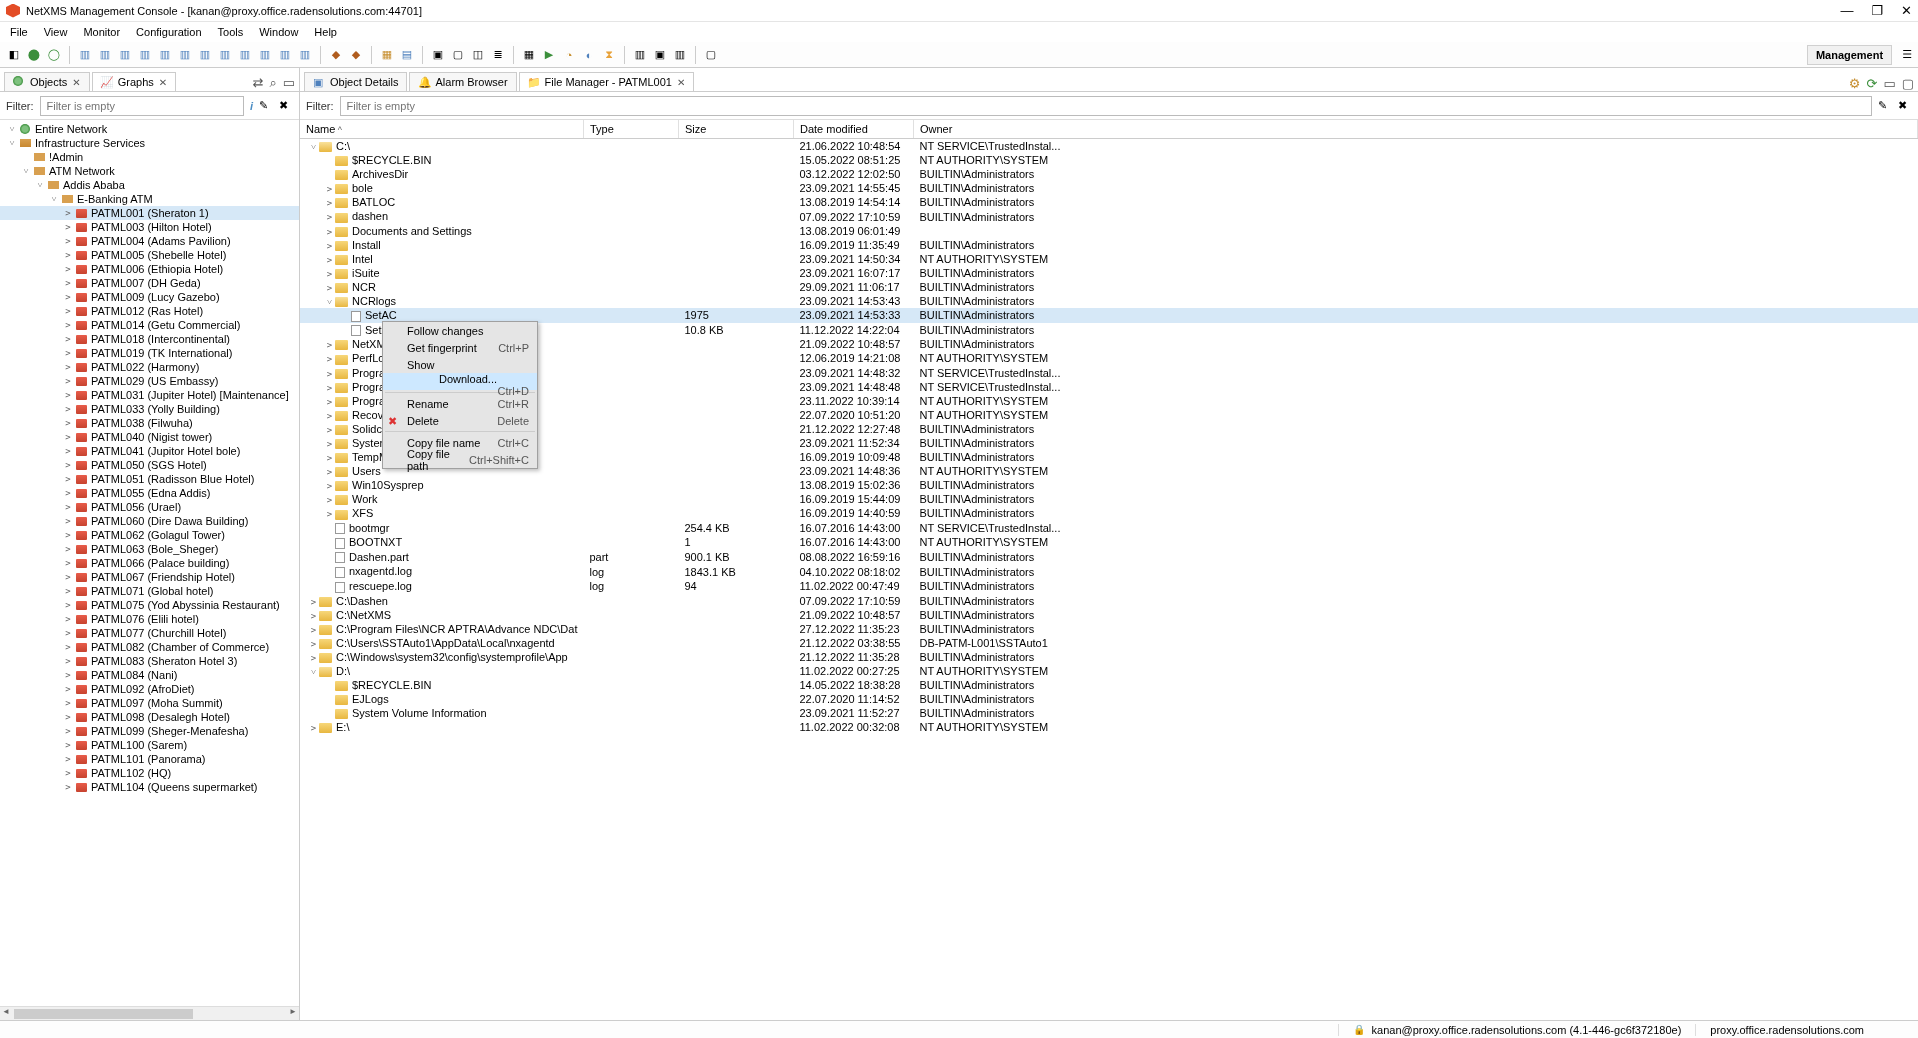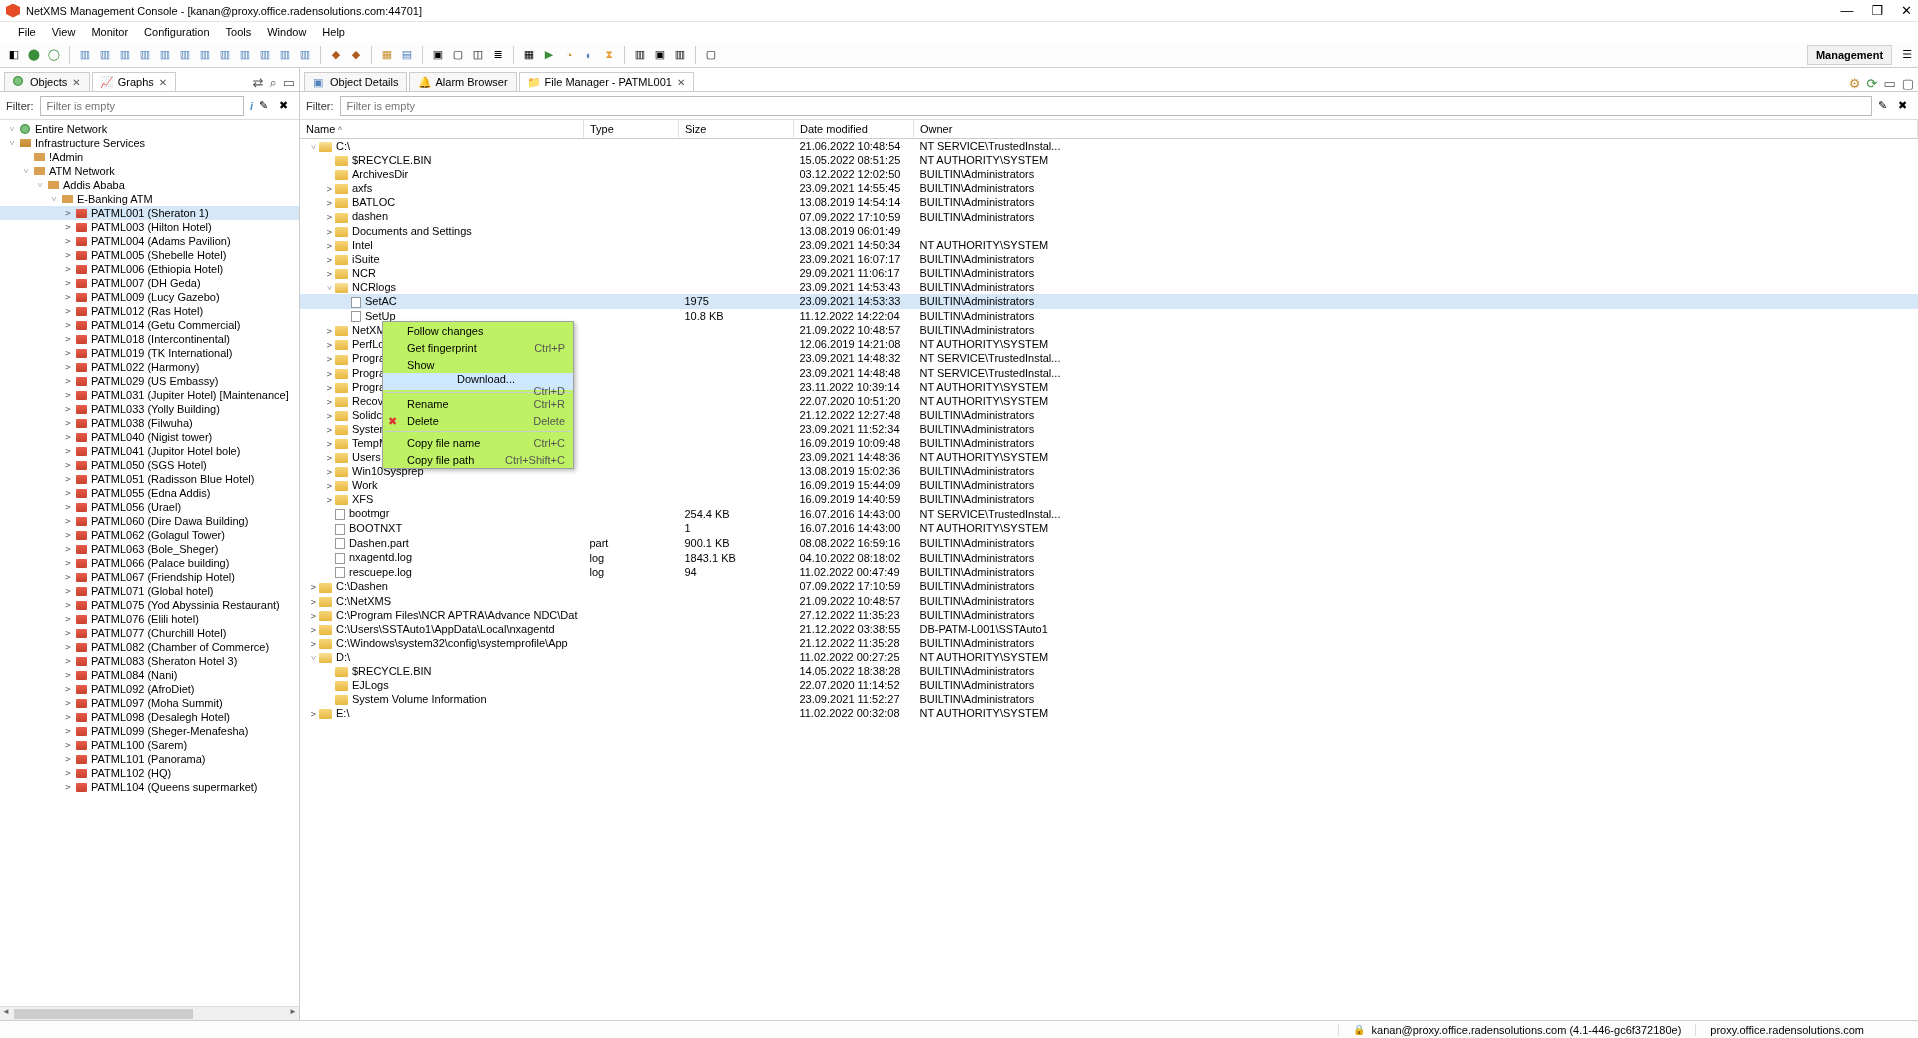--- a/index.html
+++ b/index.html
@@ -1,21 +1,21 @@
 <!DOCTYPE html>
 <html><head>
 <meta charset="utf-8">
 <style>
 * { box-sizing: border-box; margin: 0; padding: 0; }
 body { font-family: "Segoe UI", Tahoma, sans-serif; font-size: 11px; background: #fff; overflow: hidden; color: #000; }
 .titlebar { height: 22px; display: flex; align-items: center; padding: 0 6px; background: #fff; border-bottom: 1px solid #e5e5e5; }
 .titlebar .logo { width: 14px; height: 14px; background: #e34c26; clip-path: polygon(50% 0,100% 25%,100% 75%,50% 100%,0 75%,0 25%); margin-right: 6px; }
 .titlebar .title { flex: 1; }
 .titlebar .winctrl { display: flex; gap: 18px; font-size: 13px; }
-.menubar { height: 20px; display: flex; align-items: center; gap: 4px; padding: 0 12px; }
+.menubar { height: 20px; display: flex; align-items: center; gap: 4px; padding: 0 4px; }
 .menubar span { padding: 2px 6px; cursor: default; }
 .toolbar { height: 26px; display: flex; align-items: center; padding: 2px 6px; gap: 4px; border-bottom: 1px solid #ccc; background: #fdfdfd; }
 .toolbar .tb-icon { width: 16px; height: 16px; display: inline-flex; align-items: center; justify-content: center; }
 .toolbar .sep { width: 1px; height: 18px; background: #ccc; margin: 0 3px; }
 .toolbar .persp { margin-left: auto; font-weight: bold; padding: 3px 8px; background: #f1f1f1; border: 1px solid #d0d0d0; }
 .toolbar .hamb { margin-left: 6px; }
 .workbench { display: flex; height: calc(100vh - 22px - 20px - 26px - 18px); }
 .left-pane { width: 300px; min-width: 300px; border-right: 1px solid #ccc; display: flex; flex-direction: column; }
 .right-pane { flex: 1; display: flex; flex-direction: column; position: relative; }
 .tabbar { height: 24px; display: flex; align-items: flex-end; padding: 2px 4px 0 4px; gap: 2px; border-bottom: 1px solid #ccc; }
@@ -46,21 +46,21 @@
 .table-wrap { flex: 1; overflow: auto; position: relative; }
 table { border-collapse: collapse; width: 100%; font-size: 11px; }
 th { text-align: left; padding: 3px 6px; font-weight: normal; border-right: 1px solid #e0e0e0; border-bottom: 1px solid #ccc; background: #fff; position: sticky; top: 0; }
 td { padding: 1px 6px; height: 14px; white-space: nowrap; }
 tr.sel td { background: #d6e8f7; }
 .ficon { display: inline-block; width: 13px; height: 10px; margin-right: 4px; vertical-align: middle; }
 .ficon.folder { background: linear-gradient(#f7d77a, #e8b740); border-radius: 1px; }
 .ficon.folder-open { background: linear-gradient(#f9e19a, #e8b740); border-radius: 1px; }
 .ficon.file { background: #fff; border: 1px solid #999; width: 10px; height: 11px; }
 .twc { display: inline-block; width: 11px; text-align: center; color: #666; font-size: 9px; font-family: monospace; }
-.ctxmenu { position: absolute; background: #bef264; border: 1px solid #a0a0a0; box-shadow: 2px 2px 4px rgba(0,0,0,.25); width: 192px; z-index: 100; font-size: 11px; }
+.ctxmenu { position: absolute; background: #e5e5e5; border: 1px solid #a0a0a0; box-shadow: 2px 2px 4px rgba(0,0,0,.25); width: 156px; z-index: 100; font-size: 11px; }
 .ctxmenu .row { display: flex; align-items: center; height: 17px; padding: 0 8px 0 24px; position: relative; }
 .ctxmenu .row.hov { background: #cde8ff; flex-direction: column; }
 .ctxmenu .row .sc { margin-left: auto; color: #555; }
 .ctxmenu hr { border: none; border-top: 1px solid #ccc; margin: 2px 2px; }
 .ctxmenu .del-x { position: absolute; left: 5px; width: 12px; height: 12px; color: #d33; }
 .statusbar { height: 18px; border-top: 1px solid #ccc; display: flex; align-items: center; font-size: 11px; background: #fdfdfd; }
 .statusbar .cell { padding: 0 14px; border-left: 1px solid #ddd; display: flex; align-items: center; gap: 6px; }
 .statusbar .filler { flex: 1; }
 .lock { color: #c7a34b; font-size: 10px; }
 th.name-col::after { content: "  ^"; color: #666; font-size: 9px; }
@@ -566,21 +566,21 @@
               <td>NT AUTHORITY\SYSTEM</td>
             </tr>
             <tr>
               <td style="padding-left: 24px;"><span class="twc"></span><span class="ficon folder"></span><span>ArchivesDir</span></td>
               <td></td>
               <td></td>
               <td>03.12.2022 12:02:50</td>
               <td>BUILTIN\Administrators</td>
             </tr>
             <tr>
-              <td style="padding-left: 24px;"><span class="twc">&gt;</span><span class="ficon folder"></span><span>axfs</span></td>
+              <td style="padding-left: 24px;"><span class="twc">&gt;</span><span class="ficon folder"></span><span>bole</span></td>
               <td></td>
               <td></td>
               <td>23.09.2021 14:55:45</td>
               <td>BUILTIN\Administrators</td>
             </tr>
             <tr>
               <td style="padding-left: 24px;"><span class="twc">&gt;</span><span class="ficon folder"></span><span>BATLOC</span></td>
               <td></td>
               <td></td>
               <td>13.08.2019 14:54:14</td>
@@ -592,20 +592,27 @@
               <td></td>
               <td>07.09.2022 17:10:59</td>
               <td>BUILTIN\Administrators</td>
             </tr>
             <tr>
               <td style="padding-left: 24px;"><span class="twc">&gt;</span><span class="ficon folder"></span><span>Documents and Settings</span></td>
               <td></td>
               <td></td>
               <td>13.08.2019 06:01:49</td>
               <td></td>
+            </tr>
+            <tr>
+              <td style="padding-left: 24px;"><span class="twc">&gt;</span><span class="ficon folder"></span><span>Install</span></td>
+              <td></td>
+              <td></td>
+              <td>16.09.2019 11:35:49</td>
+              <td>BUILTIN\Administrators</td>
             </tr>
             <tr>
               <td style="padding-left: 24px;"><span class="twc">&gt;</span><span class="ficon folder"></span><span>Intel</span></td>
               <td></td>
               <td></td>
               <td>23.09.2021 14:50:34</td>
               <td>NT AUTHORITY\SYSTEM</td>
             </tr>
             <tr>
               <td style="padding-left: 24px;"><span class="twc">&gt;</span><span class="ficon folder"></span><span>iSuite</span></td>

